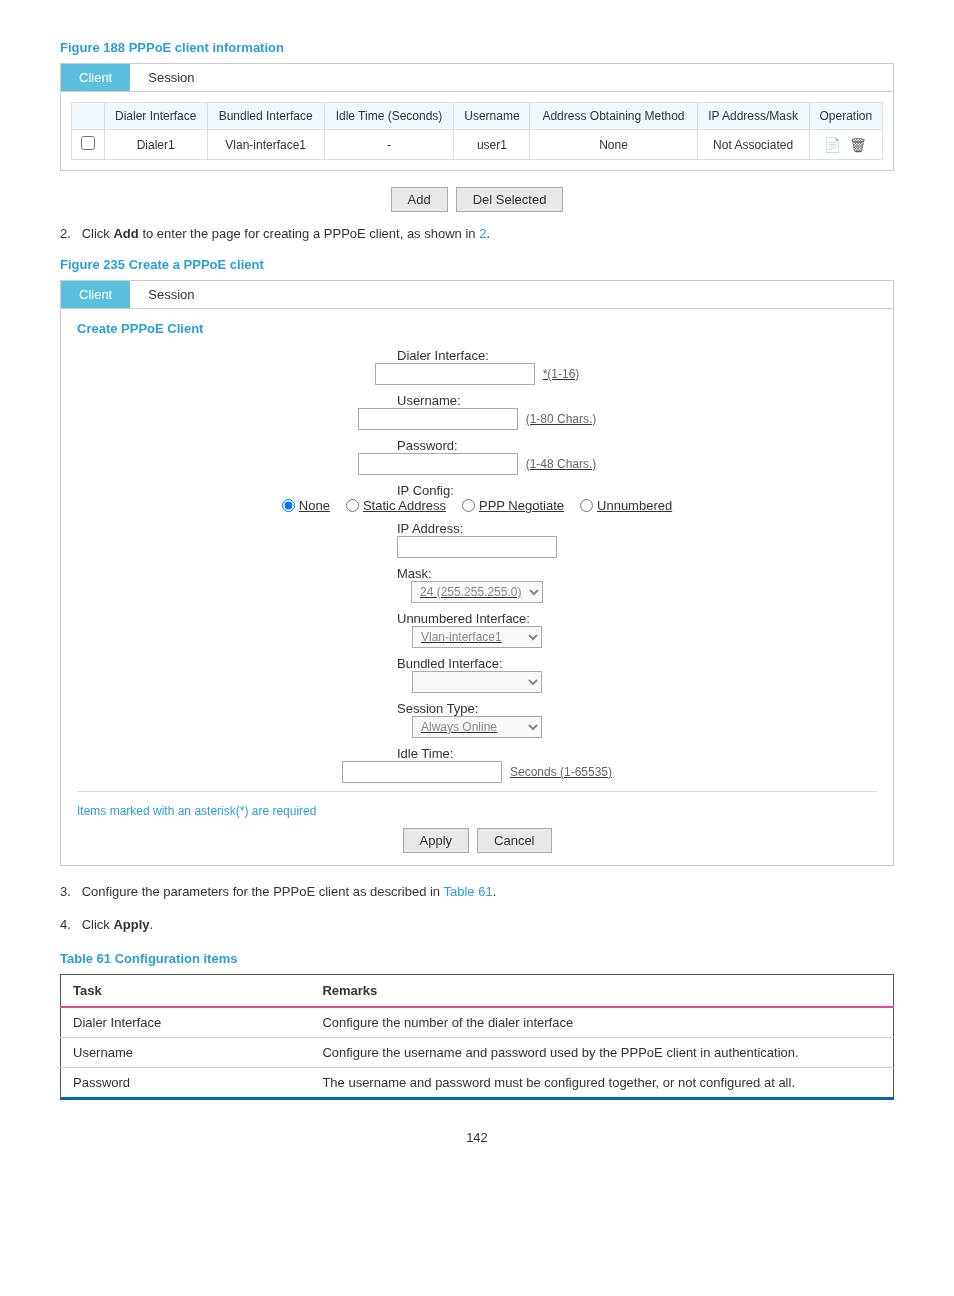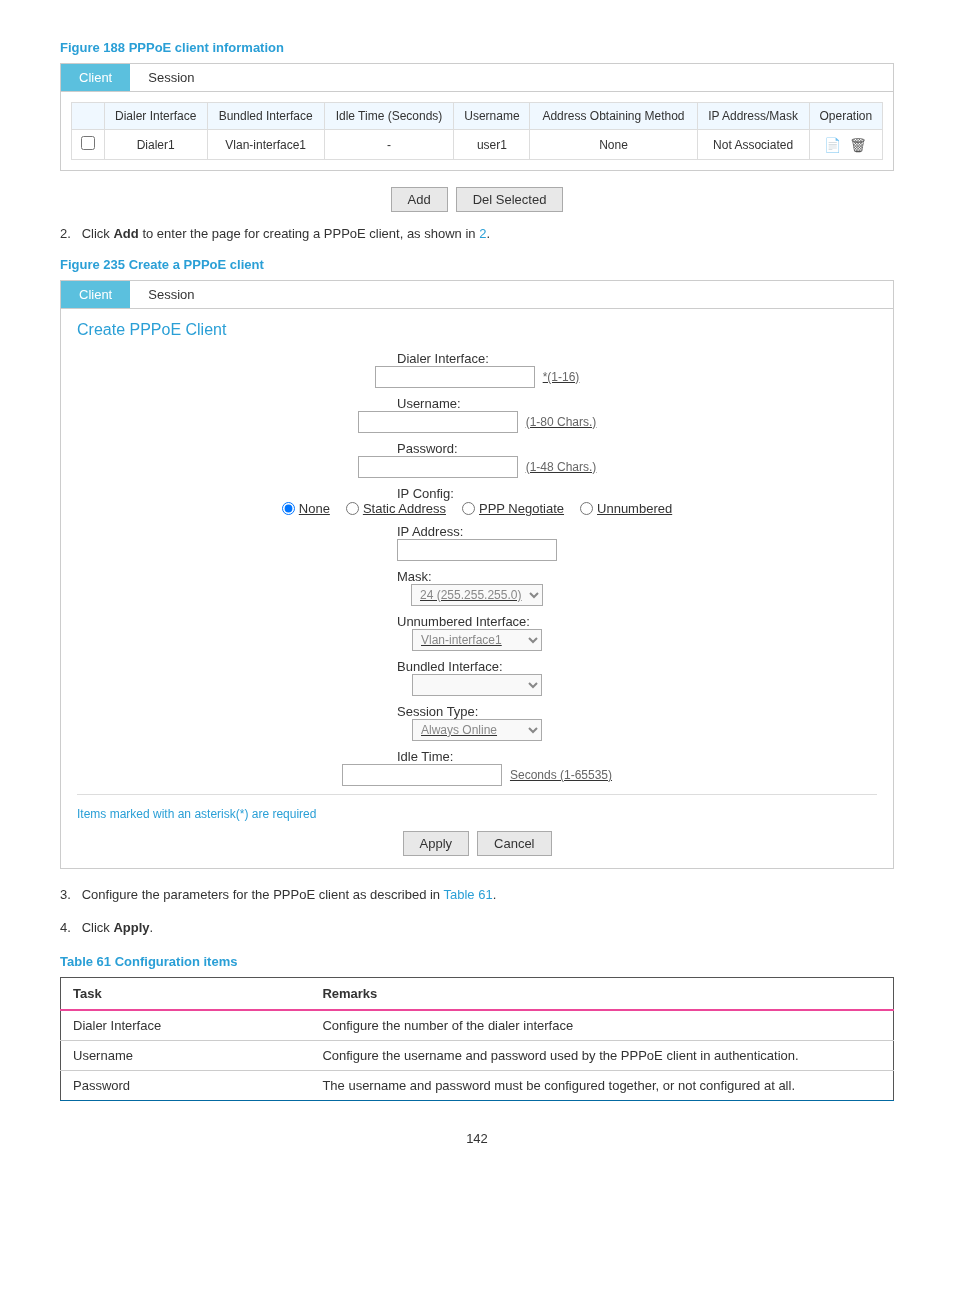--- a/index.html
+++ b/index.html
@@ -94,24 +94,24 @@
 
     .body-text strong { font-weight: bold; }
 
     .link-blue { color: #2a9fd6; }
 
     .form-section {
       padding: 12px 16px;
     }
 
     .form-title {
-      font-size: 16px;
+      font-size: 13px;
       color: #2a9fd6;
       margin-bottom: 12px;
-      font-weight: normal;
+      font-weight: bold;
     }
 
     .form-row {
       display: flex;
       align-items: center;
       margin-bottom: 8px;
       min-height: 28px;
       flex-direction: column;
     }
 
@@ -217,21 +217,21 @@
       border-bottom: 2px solid #ec4899;
     }
 
     table.config-table td {
       padding: 7px 12px;
       border-bottom: 1px solid #ccc;
       vertical-align: top;
     }
 
     table.config-table tr:last-child td {
-      border-bottom: 1px solid #0369a1;
+      border-bottom: 3px solid #0369a1;
     }
 
     .page-num {
       text-align: center;
       margin-top: 30px;
       color: #333;
       font-size: 13px;
     }
 
     input[type=checkbox] {

